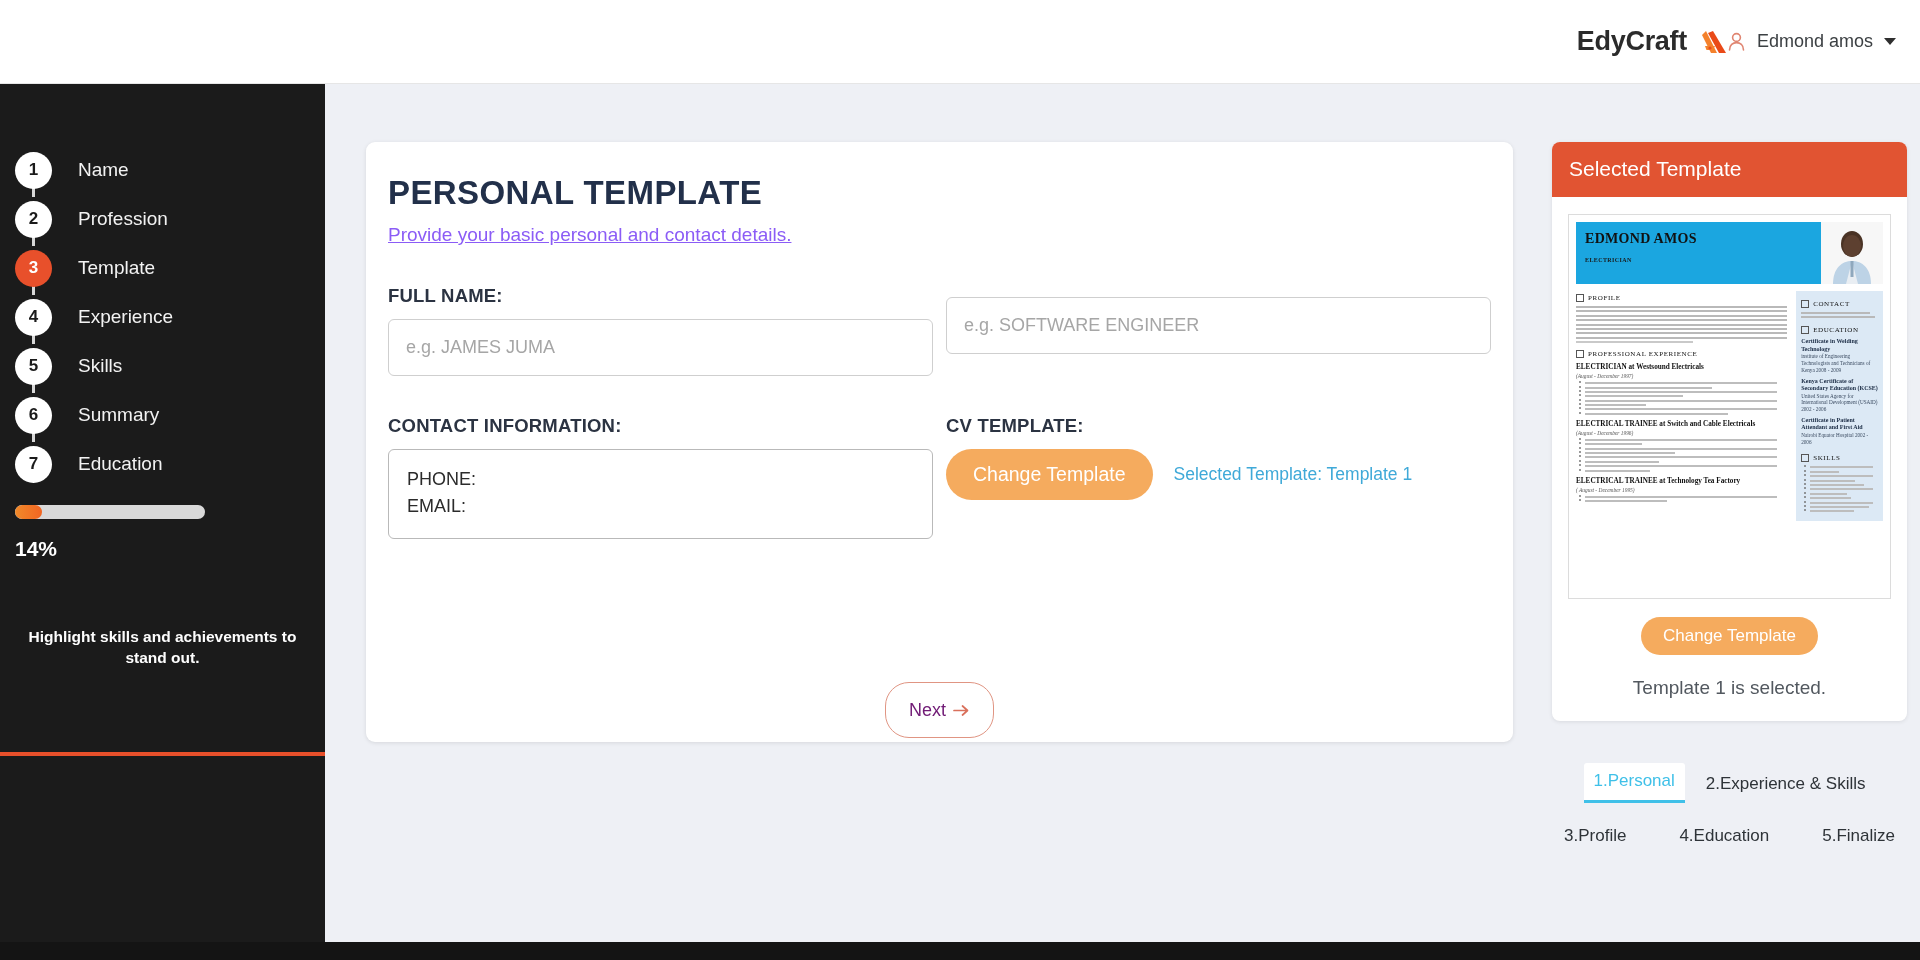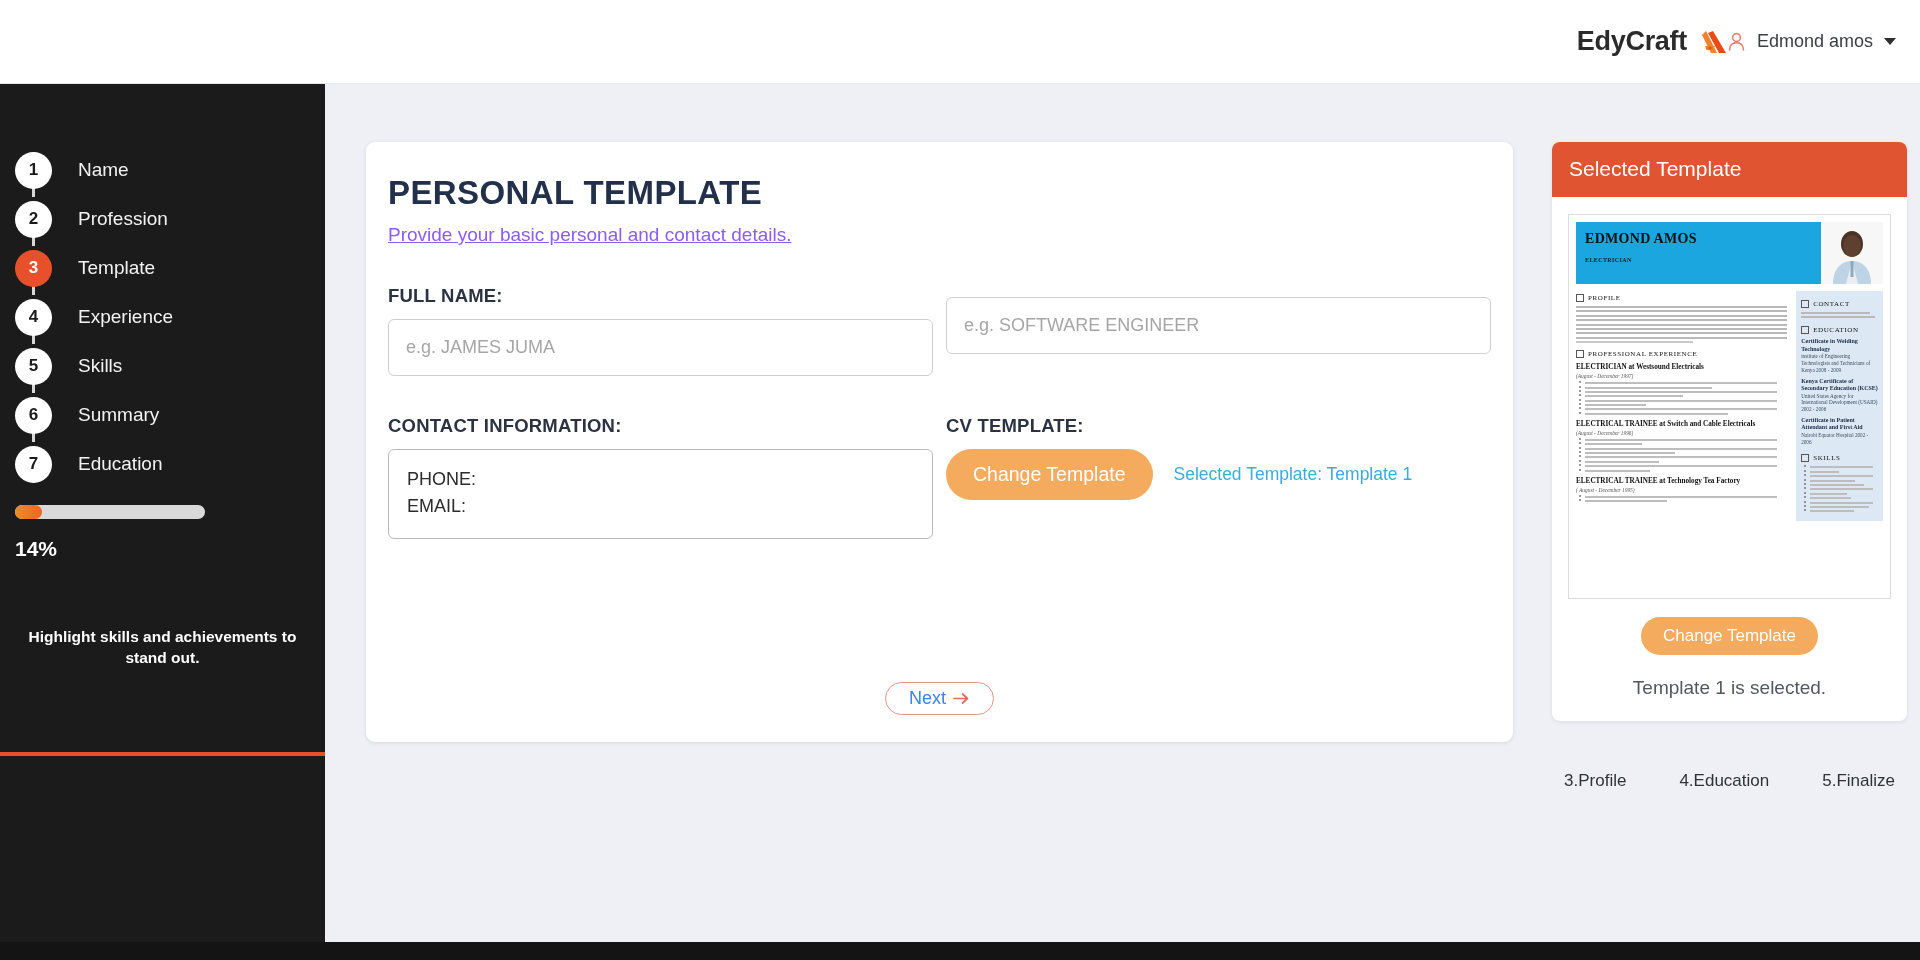--- a/index.html
+++ b/index.html
@@ -88,22 +88,22 @@
   .template-row { margin-top: 12px; display: flex; align-items: center; gap: 21px; }
   .btn-change {
     background: #f5ab5e; color: #ffffff; border: none; border-radius: 28px;
     padding: 0 27px; height: 51px; font-size: 19.5px; cursor: pointer;
     font-family: "Liberation Sans", sans-serif;
   }
   .selected-link { font-size: 17.5px; color: #3fa9d8; font-weight: 500; text-align: center; }
 
   .next-wrap { position: absolute; left: 0; top: 540px; width: 1147px; display: flex; justify-content: center; }
   .btn-next {
-    background: #ffffff; color: #3b82f6; border: 1px solid #e09583; border-radius: 24px;
-    height: 33px; padding: 0 23px; font-size: 18px; cursor: pointer;
+    background: #ffffff; color: #701a75; border: 1px solid #e09583; border-radius: 24px;
+    height: 56px; padding: 0 23px; font-size: 18px; cursor: pointer;
     display: flex; align-items: center; gap: 7px;
     font-family: "Liberation Sans", sans-serif;
   }
 
   
   .right-panel { position: absolute; left: 1227px; top: 58px; width: 355px; }
   .panel-card { background: #ffffff; border-radius: 8px; box-shadow: 0 1px 4px rgba(0,0,0,0.09); overflow: hidden; }
   .panel-head { background: #e15432; color: #ffffff; font-size: 21px; padding: 15px 17px 16px 17px; }
   .panel-body { padding: 17px 16px 22px 16px; }
 
@@ -386,20 +386,24 @@
           </div>
 
           <div class="panel-actions">
             <button class="btn-change-2">Change Template</button>
           </div>
           <div class="panel-note">Template 1 is selected.</div>
         </div>
       </div>
 
       <div class="tabs">
+        <div class="tabs-row">
+          <div class="tab active">1.Personal</div>
+          <div class="tab">2.Experience &amp; Skills</div>
+        </div>
         <div class="tabs-row2">
           <div class="tab">3.Profile</div>
           <div class="tab">4.Education</div>
           <div class="tab">5.Finalize</div>
         </div>
       </div>
     </div>
   </div>
 
   <div class="taskbar"></div>

